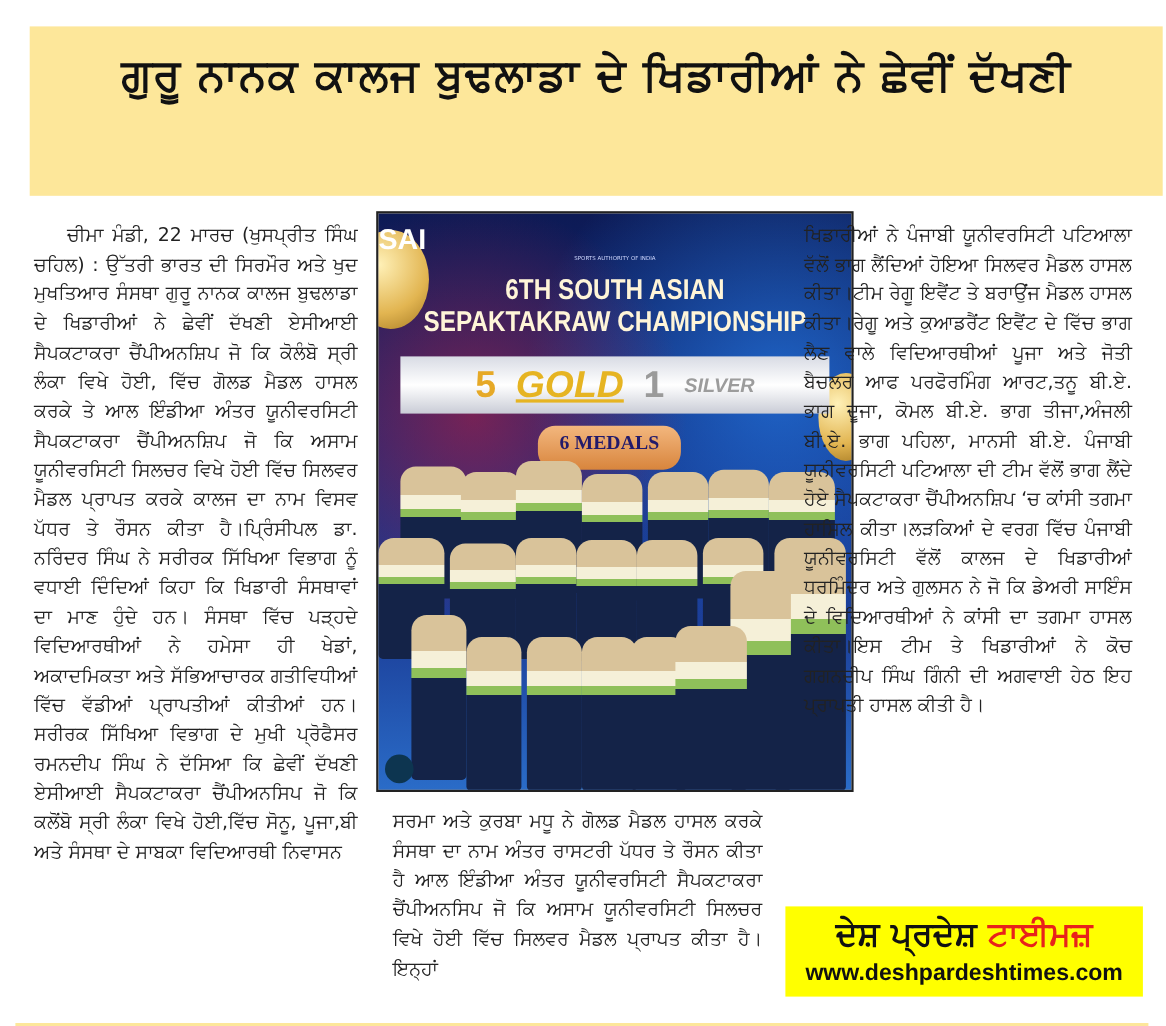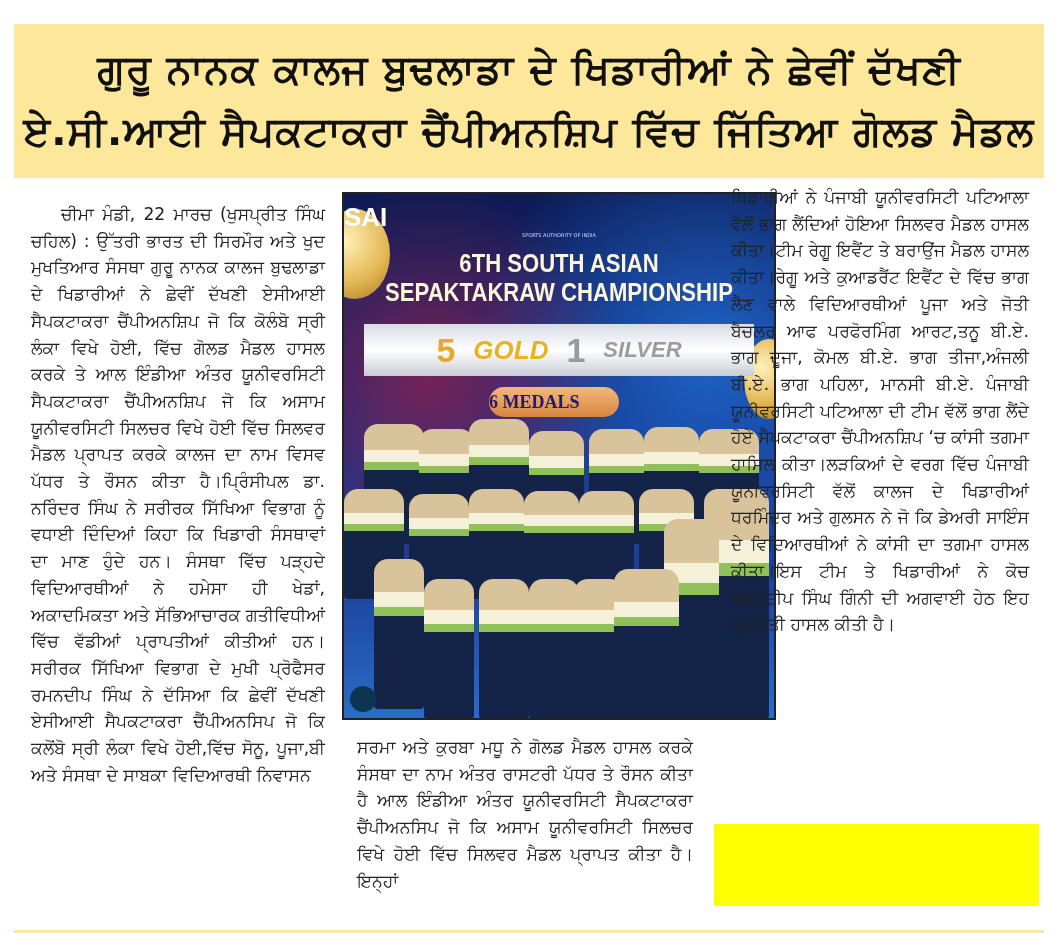--- a/index.html
+++ b/index.html
@@ -1,57 +1,56 @@
 <!DOCTYPE html>
 <html><head>
 <meta charset="utf-8">
 <style>
   html, body { margin:0; padding:0; background:#ffffff; }
   body { width:1060px; height:933px; position:relative; overflow:hidden; font-family:"DejaVu Sans", sans-serif; color:#1a1a1a; }
-  .headline { position:absolute; left:14px; top:24px; width:1030px; height:154px; background:#fde79a; box-sizing:border-box; padding-top:14px; text-align:center; }
+  .headline { position:absolute; left:27px; top:24px; width:1030px; height:154px; background:#fde79a; box-sizing:border-box; padding-top:14px; text-align:center; }
   .headline .line { font-weight:bold; font-size:40px; line-height:62px; color:#111; white-space:nowrap; letter-spacing:1px; }
   .col { position:absolute; font-size:17.2px; line-height:26.7px; text-align:justify; color:#222; }
   .col p { margin:11px; }
   .col1 { left:20px; top:190px; width:316px; }
   .col1 p { text-indent:30px; }
   .col2 { left:346px; top:723px; width:358px; }
-  .col3 { left:720px; top:173px; width:320px; }
+  .col3 { left:720px; top:190px; width:320px; }
   .photo { position:absolute; left:342px; top:192px; width:430px; height:524px; border:2px solid #222; overflow:hidden;
     background:
       radial-gradient(ellipse at 20% 35%, rgba(200,30,60,.55), transparent 40%),
       radial-gradient(ellipse at 85% 30%, rgba(40,140,255,.6), transparent 45%),
       linear-gradient(180deg,#0d1a55 0%, #122a7a 40%, #1b3c96 70%, #2a6cc8 100%); }
   .sai { position:absolute; top:8px; left:0; width:100%; text-align:left; color:#fff; font-weight:bold; font-size:26px; font-family:"Liberation Sans", sans-serif; }
   .sai-sub { position:absolute; top:38px; left:0; width:100%; text-align:center; color:#cfd8ff; font-size:5px; }
   .champ { position:absolute; top:55px; left:0; width:100%; text-align:center; color:#fff5d8; font-family:"Liberation Sans", sans-serif; font-weight:bold; font-size:26px; line-height:29px; transform:scaleX(.85); }
   .medal-bar { position:absolute; top:130px; left:20px; width:390px; height:52px; background:linear-gradient(180deg,#d8dbe4,#ffffff 50%,#c9ccd6); display:flex; align-items:center; justify-content:center; gap:18px; font-family:"Liberation Sans", sans-serif; font-weight:bold; font-style:italic; }
   .gold-num { color:#e6a927; font-size:34px; font-style:normal; }
-  .gold-txt { color:#e6b422; font-size:26px; }
+  .gold-txt { color:#e6b422; font-size:34px;text-decoration:underline; }
   .silver-num { color:#9a9a9a; font-size:34px; font-style:normal; }
-  .silver-txt { color:#9c9c9c; font-size:22px; }
-  .medals-pill { position:absolute; top:193px; left:145px; width:130px; height:30px; border-radius:16px; background:linear-gradient(180deg,#f3b77e,#d8853d); color:#221a6b; font-family:"Liberation Serif", serif; font-weight:bold; font-size:18px; line-height:30px; }
+  .silver-txt { color:#9c9c9c; font-size:18px; }
+  .medals-pill { position:absolute; top:193px; left:145px; width:130px; height:40px; border-radius:16px; background:linear-gradient(180deg,#f3b77e,#d8853d); color:#221a6b; font-family:"Liberation Serif", serif; font-weight:bold; font-size:18px; text-align:center; line-height:30px; }
   .ball { position:absolute; border-radius:50%; background:radial-gradient(circle at 35% 35%, #fff1b8, #e2b551 60%, #a47822); }
   .ball.b1 { width:70px; height:90px; left:-24px; top:15px; }
   .ball.b2 { width:50px; height:80px; left:400px; top:145px; }
   .team { position:absolute; left:0; top:225px; width:100%; height:300px; }
   .person { position:absolute; border-radius:14px 14px 4px 4px; background:linear-gradient(180deg,#d9c39a 0 22%, #f5f0d8 22% 32%, #8fc05a 32% 38%, #142348 38% 100%); }
   .avatar-dot { position:absolute; left:6px; bottom:6px; width:26px; height:26px; border-radius:50%; background:#0d3550; }
   .brand { position:absolute; left:714px; top:824px; width:325px; height:82px; background:#ffff00; text-align:center; }
   .brand-title { font-weight:bold; font-size:30px; line-height:44px; margin-top:4px; }
   .brand-title .black { color:#111; }
   .brand-title .red { color:#e8221b; }
   .brand-url { font-family:"Liberation Sans", sans-serif; font-weight:bold; font-size:21px; color:#111; line-height:26px; }
   .footer-rule { position:absolute; left:14px; top:930px; width:1030px; height:3px; background:#fde79a; }
 </style>
 </head>
 <body>
 
 <div class="headline">
   <div class="line">ਗੁਰੂ ਨਾਨਕ ਕਾਲਜ ਬੁਢਲਾਡਾ ਦੇ ਖਿਡਾਰੀਆਂ ਨੇ ਛੇਵੀਂ ਦੱਖਣੀ</div>
-  <div class="line">ਏ.ਸੀ.ਆਈ ਸੈਪਕਟਾਕਰਾ ਚੈਂਪੀਅਨਸ਼ਿਪ ਵਿੱਚ ਜਿੱਤਿਆ ਗੋਲਡ ਮੈਡਲ</div>
 </div>
 
 <div class="col col1">
   <p>ਚੀਮਾ ਮੰਡੀ, 22 ਮਾਰਚ (ਖੁਸਪ੍ਰੀਤ ਸਿੰਘ ਚਹਿਲ) : ਉੱਤਰੀ ਭਾਰਤ ਦੀ ਸਿਰਮੌਰ ਅਤੇ ਖੁਦ ਮੁਖਤਿਆਰ ਸੰਸਥਾ ਗੁਰੂ ਨਾਨਕ ਕਾਲਜ ਬੁਢਲਾਡਾ ਦੇ ਖਿਡਾਰੀਆਂ ਨੇ ਛੇਵੀਂ ਦੱਖਣੀ ਏਸੀਆਈ ਸੈਪਕਟਾਕਰਾ ਚੈਂਪੀਅਨਸ਼ਿਪ ਜੋ ਕਿ ਕੋਲੰਬੋ ਸ੍ਰੀ ਲੰਕਾ ਵਿਖੇ ਹੋਈ, ਵਿੱਚ ਗੋਲਡ ਮੈਡਲ ਹਾਸਲ ਕਰਕੇ ਤੇ ਆਲ ਇੰਡੀਆ ਅੰਤਰ ਯੂਨੀਵਰਸਿਟੀ ਸੈਪਕਟਾਕਰਾ ਚੈਂਪੀਅਨਸ਼ਿਪ ਜੋ ਕਿ ਅਸਾਮ ਯੂਨੀਵਰਸਿਟੀ ਸਿਲਚਰ ਵਿਖੇ ਹੋਈ ਵਿੱਚ ਸਿਲਵਰ ਮੈਡਲ ਪ੍ਰਾਪਤ ਕਰਕੇ ਕਾਲਜ ਦਾ ਨਾਮ ਵਿਸਵ ਪੱਧਰ ਤੇ ਰੌਸਨ ਕੀਤਾ ਹੈ।ਪ੍ਰਿੰਸੀਪਲ ਡਾ. ਨਰਿੰਦਰ ਸਿੰਘ ਨੇ ਸਰੀਰਕ ਸਿੱਖਿਆ ਵਿਭਾਗ ਨੂੰ ਵਧਾਈ ਦਿੰਦਿਆਂ ਕਿਹਾ ਕਿ ਖਿਡਾਰੀ ਸੰਸਥਾਵਾਂ ਦਾ ਮਾਣ ਹੁੰਦੇ ਹਨ। ਸੰਸਥਾ ਵਿੱਚ ਪੜ੍ਹਦੇ ਵਿਦਿਆਰਥੀਆਂ ਨੇ ਹਮੇਸਾ ਹੀ ਖੇਡਾਂ, ਅਕਾਦਮਿਕਤਾ ਅਤੇ ਸੱਭਿਆਚਾਰਕ ਗਤੀਵਿਧੀਆਂ ਵਿੱਚ ਵੱਡੀਆਂ ਪ੍ਰਾਪਤੀਆਂ ਕੀਤੀਆਂ ਹਨ।ਸਰੀਰਕ ਸਿੱਖਿਆ ਵਿਭਾਗ ਦੇ ਮੁਖੀ ਪ੍ਰੋਫੈਸਰ ਰਮਨਦੀਪ ਸਿੰਘ ਨੇ ਦੱਸਿਆ ਕਿ ਛੇਵੀਂ ਦੱਖਣੀ ਏਸੀਆਈ ਸੈਪਕਟਾਕਰਾ ਚੈਂਪੀਅਨਸਿਪ ਜੋ ਕਿ ਕਲੋਂਬੋ ਸ੍ਰੀ ਲੰਕਾ ਵਿਖੇ ਹੋਈ,ਵਿੱਚ ਸੋਨੂ, ਪੂਜਾ,ਬੀ ਅਤੇ ਸੰਸਥਾ ਦੇ ਸਾਬਕਾ ਵਿਦਿਆਰਥੀ ਨਿਵਾਸਨ</p>
 </div>
 
 <div class="photo">
   <div class="ball b1"></div>
   <div class="ball b2"></div>
   <div class="sai">SAI</div>
@@ -95,15 +94,20 @@
 
 <div class="col col2">
   <p>ਸਰਮਾ ਅਤੇ ਕੁਰਬਾ ਮਧੂ ਨੇ ਗੋਲਡ ਮੈਡਲ ਹਾਸਲ ਕਰਕੇ ਸੰਸਥਾ ਦਾ ਨਾਮ ਅੰਤਰ ਰਾਸਟਰੀ ਪੱਧਰ ਤੇ ਰੌਸਨ ਕੀਤਾ ਹੈ  ਆਲ ਇੰਡੀਆ ਅੰਤਰ ਯੂਨੀਵਰਸਿਟੀ ਸੈਪਕਟਾਕਰਾ ਚੈਂਪੀਅਨਸਿਪ ਜੋ ਕਿ ਅਸਾਮ ਯੂਨੀਵਰਸਿਟੀ ਸਿਲਚਰ ਵਿਖੇ ਹੋਈ ਵਿੱਚ ਸਿਲਵਰ ਮੈਡਲ ਪ੍ਰਾਪਤ ਕੀਤਾ ਹੈ। ਇਨ੍ਹਾਂ</p>
 </div>
 
 <div class="col col3">
   <p>ਖਿਡਾਰੀਆਂ ਨੇ ਪੰਜਾਬੀ ਯੂਨੀਵਰਸਿਟੀ ਪਟਿਆਲਾ ਵੱਲੋਂ ਭਾਗ ਲੈਂਦਿਆਂ ਹੋਇਆ ਸਿਲਵਰ ਮੈਡਲ ਹਾਸਲ ਕੀਤਾ।ਟੀਮ ਰੇਗੂ ਇਵੈਂਟ ਤੇ ਬਰਾਉਂਜ ਮੈਡਲ ਹਾਸਲ ਕੀਤਾ।ਰੇਗੂ ਅਤੇ ਕੁਆਡਰੈਂਟ ਇਵੈਂਟ ਦੇ ਵਿੱਚ ਭਾਗ ਲੈਣ ਵਾਲੇ ਵਿਦਿਆਰਥੀਆਂ ਪੂਜਾ ਅਤੇ ਜੋਤੀ ਬੈਚਲਰ ਆਫ ਪਰਫੋਰਮਿੰਗ ਆਰਟ,ਤਨੂ ਬੀ.ਏ. ਭਾਗ ਦੂਜਾ, ਕੋਮਲ ਬੀ.ਏ. ਭਾਗ ਤੀਜਾ,ਅੰਜਲੀ ਬੀ.ਏ. ਭਾਗ ਪਹਿਲਾ, ਮਾਨਸੀ ਬੀ.ਏ. ਪੰਜਾਬੀ ਯੂਨੀਵਰਸਿਟੀ ਪਟਿਆਲਾ ਦੀ ਟੀਮ ਵੱਲੋਂ ਭਾਗ ਲੈਂਦੇ ਹੋਏ ਸੈਪਕਟਾਕਰਾ ਚੈਂਪੀਅਨਸ਼ਿਪ ‘ਚ ਕਾਂਸੀ ਤਗਮਾ ਹਾਸਿਲ ਕੀਤਾ।ਲੜਕਿਆਂ ਦੇ ਵਰਗ ਵਿੱਚ ਪੰਜਾਬੀ ਯੂਨੀਵਰਸਿਟੀ ਵੱਲੋਂ ਕਾਲਜ ਦੇ ਖਿਡਾਰੀਆਂ ਧਰਮਿੰਦਰ ਅਤੇ ਗੁਲਸਨ ਨੇ ਜੋ ਕਿ ਡੇਅਰੀ ਸਾਇੰਸ ਦੇ ਵਿਦਿਆਰਥੀਆਂ ਨੇ ਕਾਂਸੀ ਦਾ ਤਗਮਾ ਹਾਸਲ ਕੀਤਾ।ਇਸ ਟੀਮ ਤੇ ਖਿਡਾਰੀਆਂ ਨੇ ਕੋਚ ਗਗਨਦੀਪ ਸਿੰਘ ਗਿੰਨੀ ਦੀ ਅਗਵਾਈ ਹੇਠ ਇਹ ਪ੍ਰਾਪਤੀ ਹਾਸਲ ਕੀਤੀ ਹੈ।</p>
 </div>
 
 <div class="brand">
+  <div class="brand-title">
+    <span class="black">ਦੇਸ਼ ਪ੍ਰਦੇਸ਼</span>
+    <span class="red">ਟਾਈਮਜ਼</span>
+  </div>
+  <div class="brand-url">www.deshpardeshtimes.com</div>
 </div>
 
 <div class="footer-rule"></div>
 
 </body></html>

